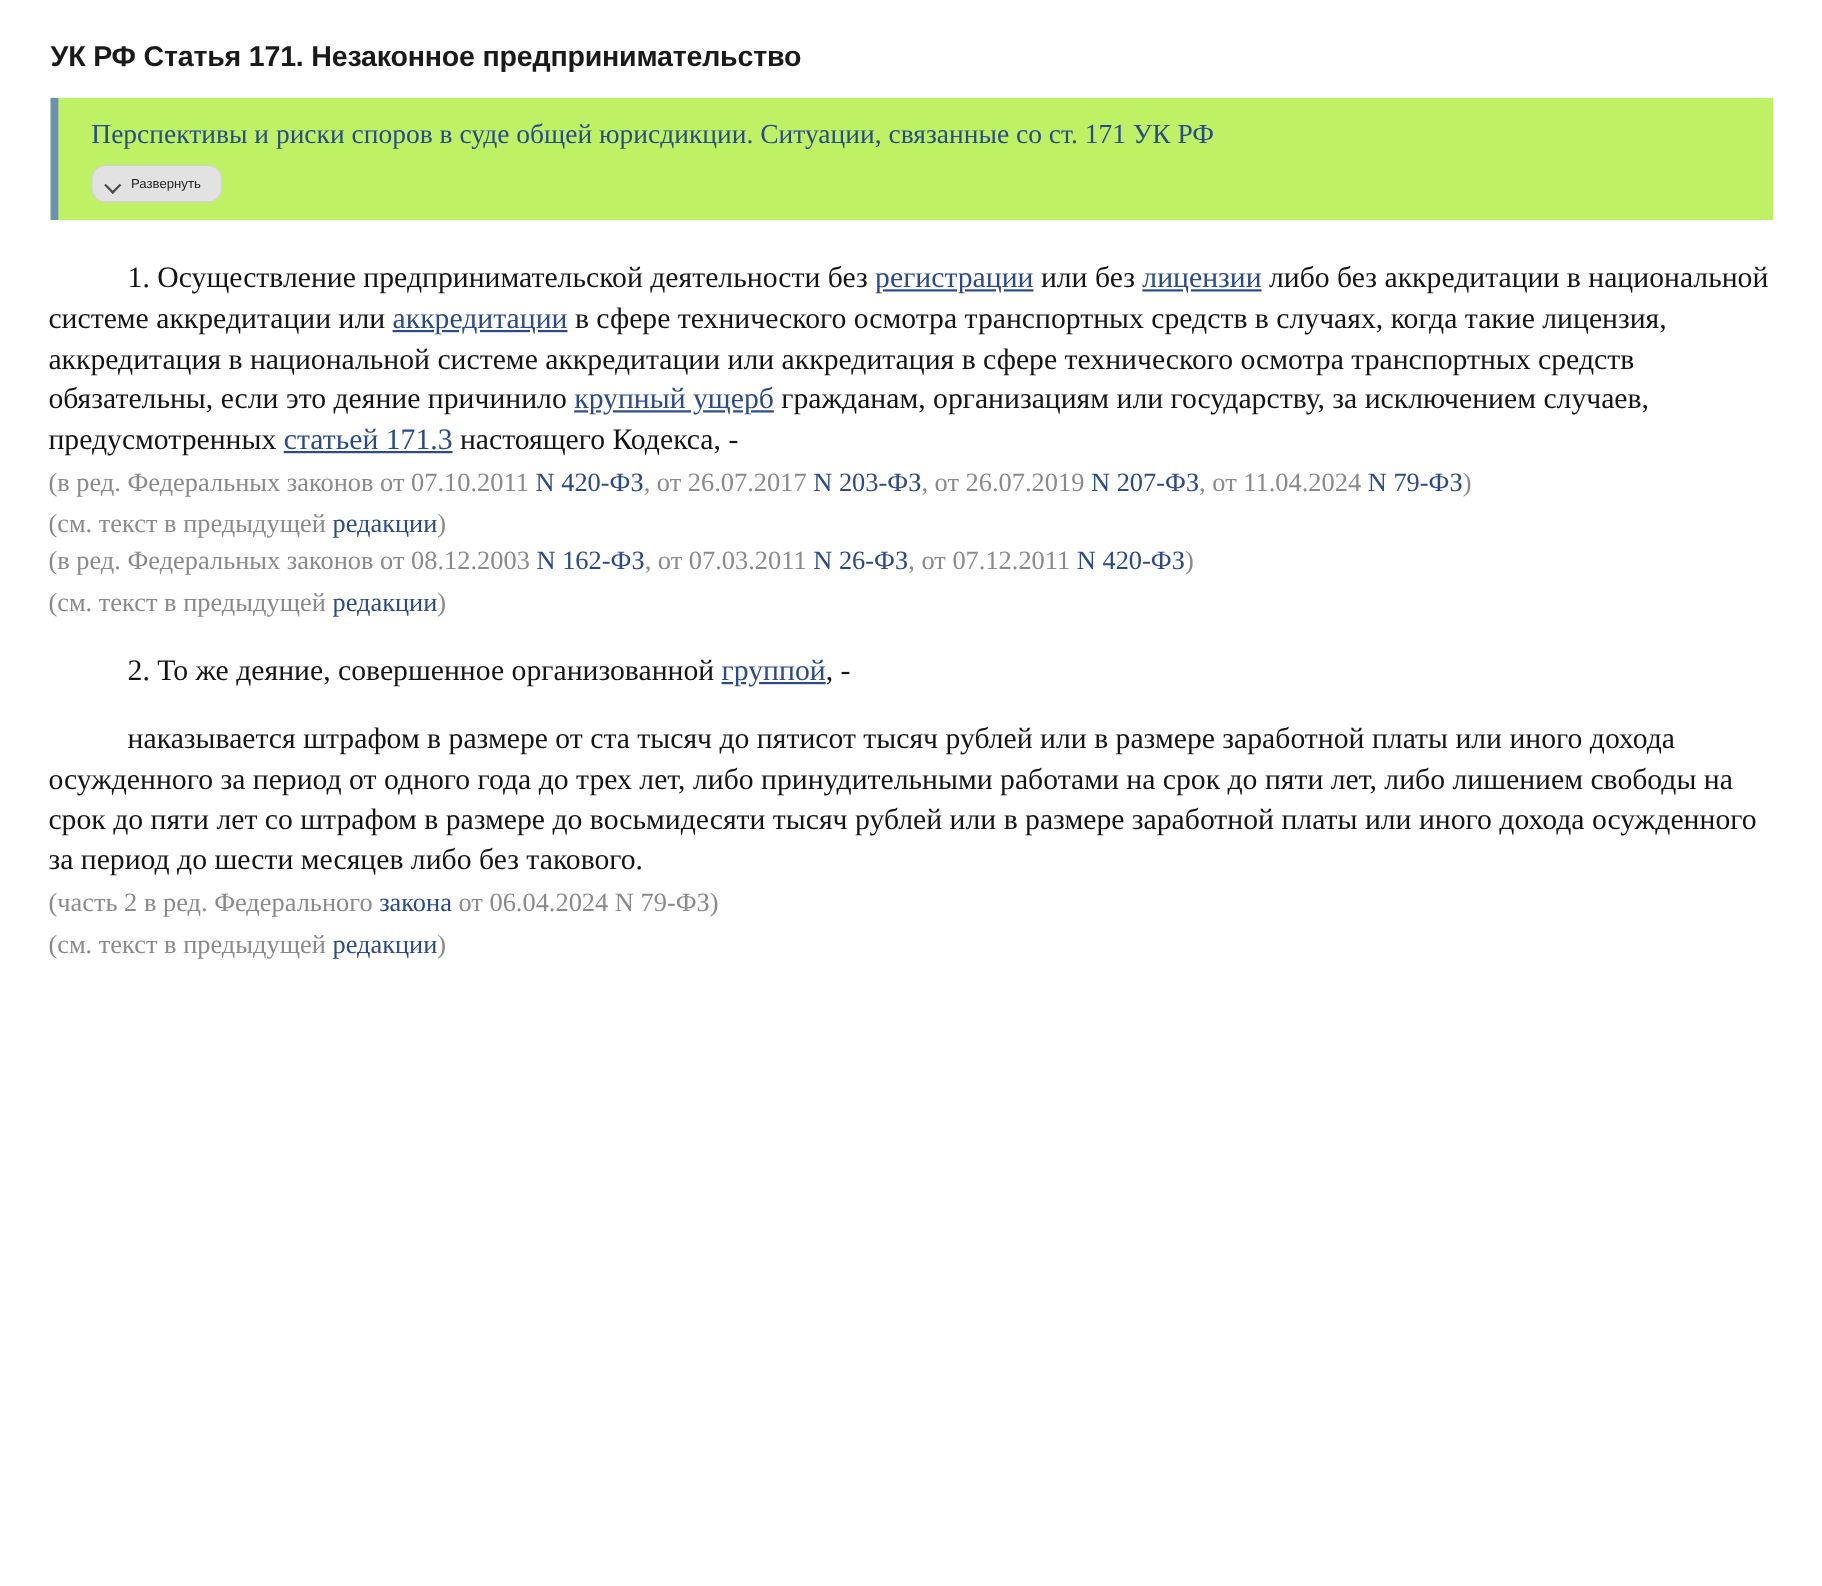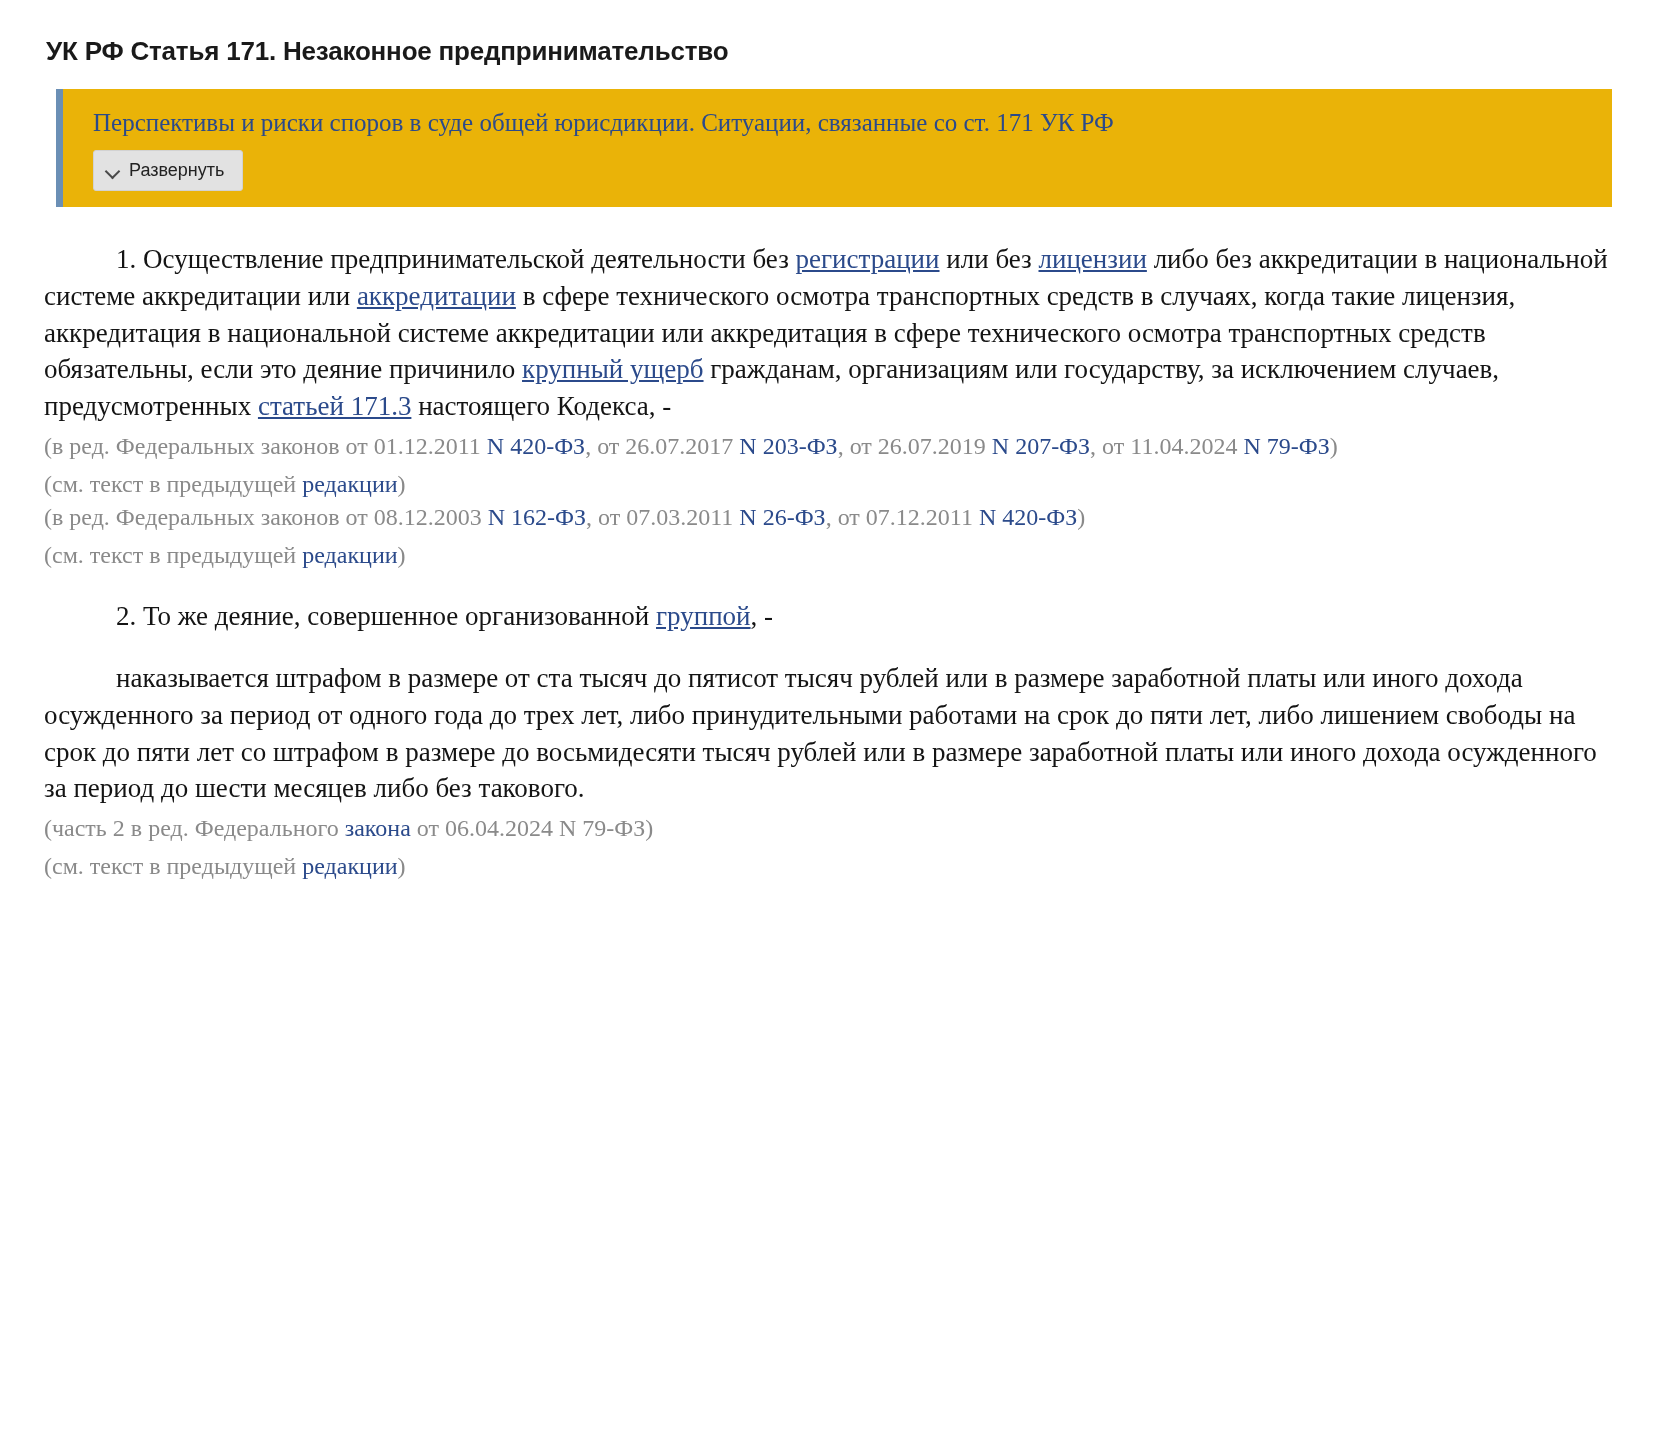--- a/index.html
+++ b/index.html
@@ -20,42 +20,42 @@
   .doc-title {
     font-family: "Liberation Sans", sans-serif;
     font-size: 26px;
     font-weight: bold;
     color: #1a1a1a;
     margin: 8px 0 22px 2px;
     letter-spacing: -0.2px;
   }
   .notice {
     position: relative;
-    background: #eab308;
+    background: #bef264;
     border-left: 7px solid #6b8fb5;
     padding: 18px 20px 16px 30px;
-    margin: 0 0 34px 12px;
+    margin: 0 0 34px 2px;
     box-sizing: border-box;
   }
   .notice-text {
     font-size: 25px;
     line-height: 1.25;
     color: #2b4a8b;
     margin-bottom: 12px;
   }
   .expand-btn {
     display: inline-flex;
     align-items: center;
     gap: 9px;
     background: #e2e2e2;
     border: 1px solid #d2d2d2;
-    border-radius: 3px;
+    border-radius: 13px;
     padding: 9px 18px 9px 12px;
     font-family: "Liberation Sans", sans-serif;
-    font-size: 18px;
+    font-size: 12px;
     color: #222222;
     cursor: pointer;
   }
   .expand-btn .chevron {
     display: inline-block;
     width: 14px;
     height: 9px;
     position: relative;
   }
   .expand-btn .chevron::before {
@@ -116,21 +116,21 @@
       <span>Развернуть</span>
     </button>
   </div>
 
   <p class="para indent">
     <span>1.</span>
     <span>Осуществление предпринимательской деятельности без </span><a class="lnk">регистрации</a><span> или без </span><a class="lnk">лицензии</a><span> либо без аккредитации в национальной системе аккредитации или </span><a class="lnk">аккредитации</a><span> в сфере технического осмотра транспортных средств в случаях, когда такие лицензия, аккредитация в национальной системе аккредитации или аккредитация в сфере технического осмотра транспортных средств обязательны, если это деяние причинило </span><a class="lnk">крупный ущерб</a><span> гражданам, организациям или государству, за исключением случаев, предусмотренных </span><a class="lnk">статьей 171.3</a><span> настоящего Кодекса, -</span>
   </p>
 
   <p class="editorial">
-    <span>(в ред. Федеральных законов от 01.12.2011 </span><a class="lnk-plain">N 420-ФЗ</a><span>, от 26.07.2017 </span><a class="lnk-plain">N 203-ФЗ</a><span>, от 26.07.2019 </span><a class="lnk-plain">N 207-ФЗ</a><span>, от 11.04.2024 </span><a class="lnk-plain">N 79-ФЗ</a><span>)</span>
+    <span>(в ред. Федеральных законов от 07.10.2011 </span><a class="lnk-plain">N 420-ФЗ</a><span>, от 26.07.2017 </span><a class="lnk-plain">N 203-ФЗ</a><span>, от 26.07.2019 </span><a class="lnk-plain">N 207-ФЗ</a><span>, от 11.04.2024 </span><a class="lnk-plain">N 79-ФЗ</a><span>)</span>
   </p>
 
   <p class="editorial tight">
     <span>(см. текст в предыдущей </span><a class="lnk-plain">редакции</a><span>)</span>
   </p>
 
 
   <p class="editorial">
     <span>(в ред. Федеральных законов от 08.12.2003 </span><a class="lnk-plain">N 162-ФЗ</a><span>, от 07.03.2011 </span><a class="lnk-plain">N 26-ФЗ</a><span>, от 07.12.2011 </span><a class="lnk-plain">N 420-ФЗ</a><span>)</span>
   </p>

